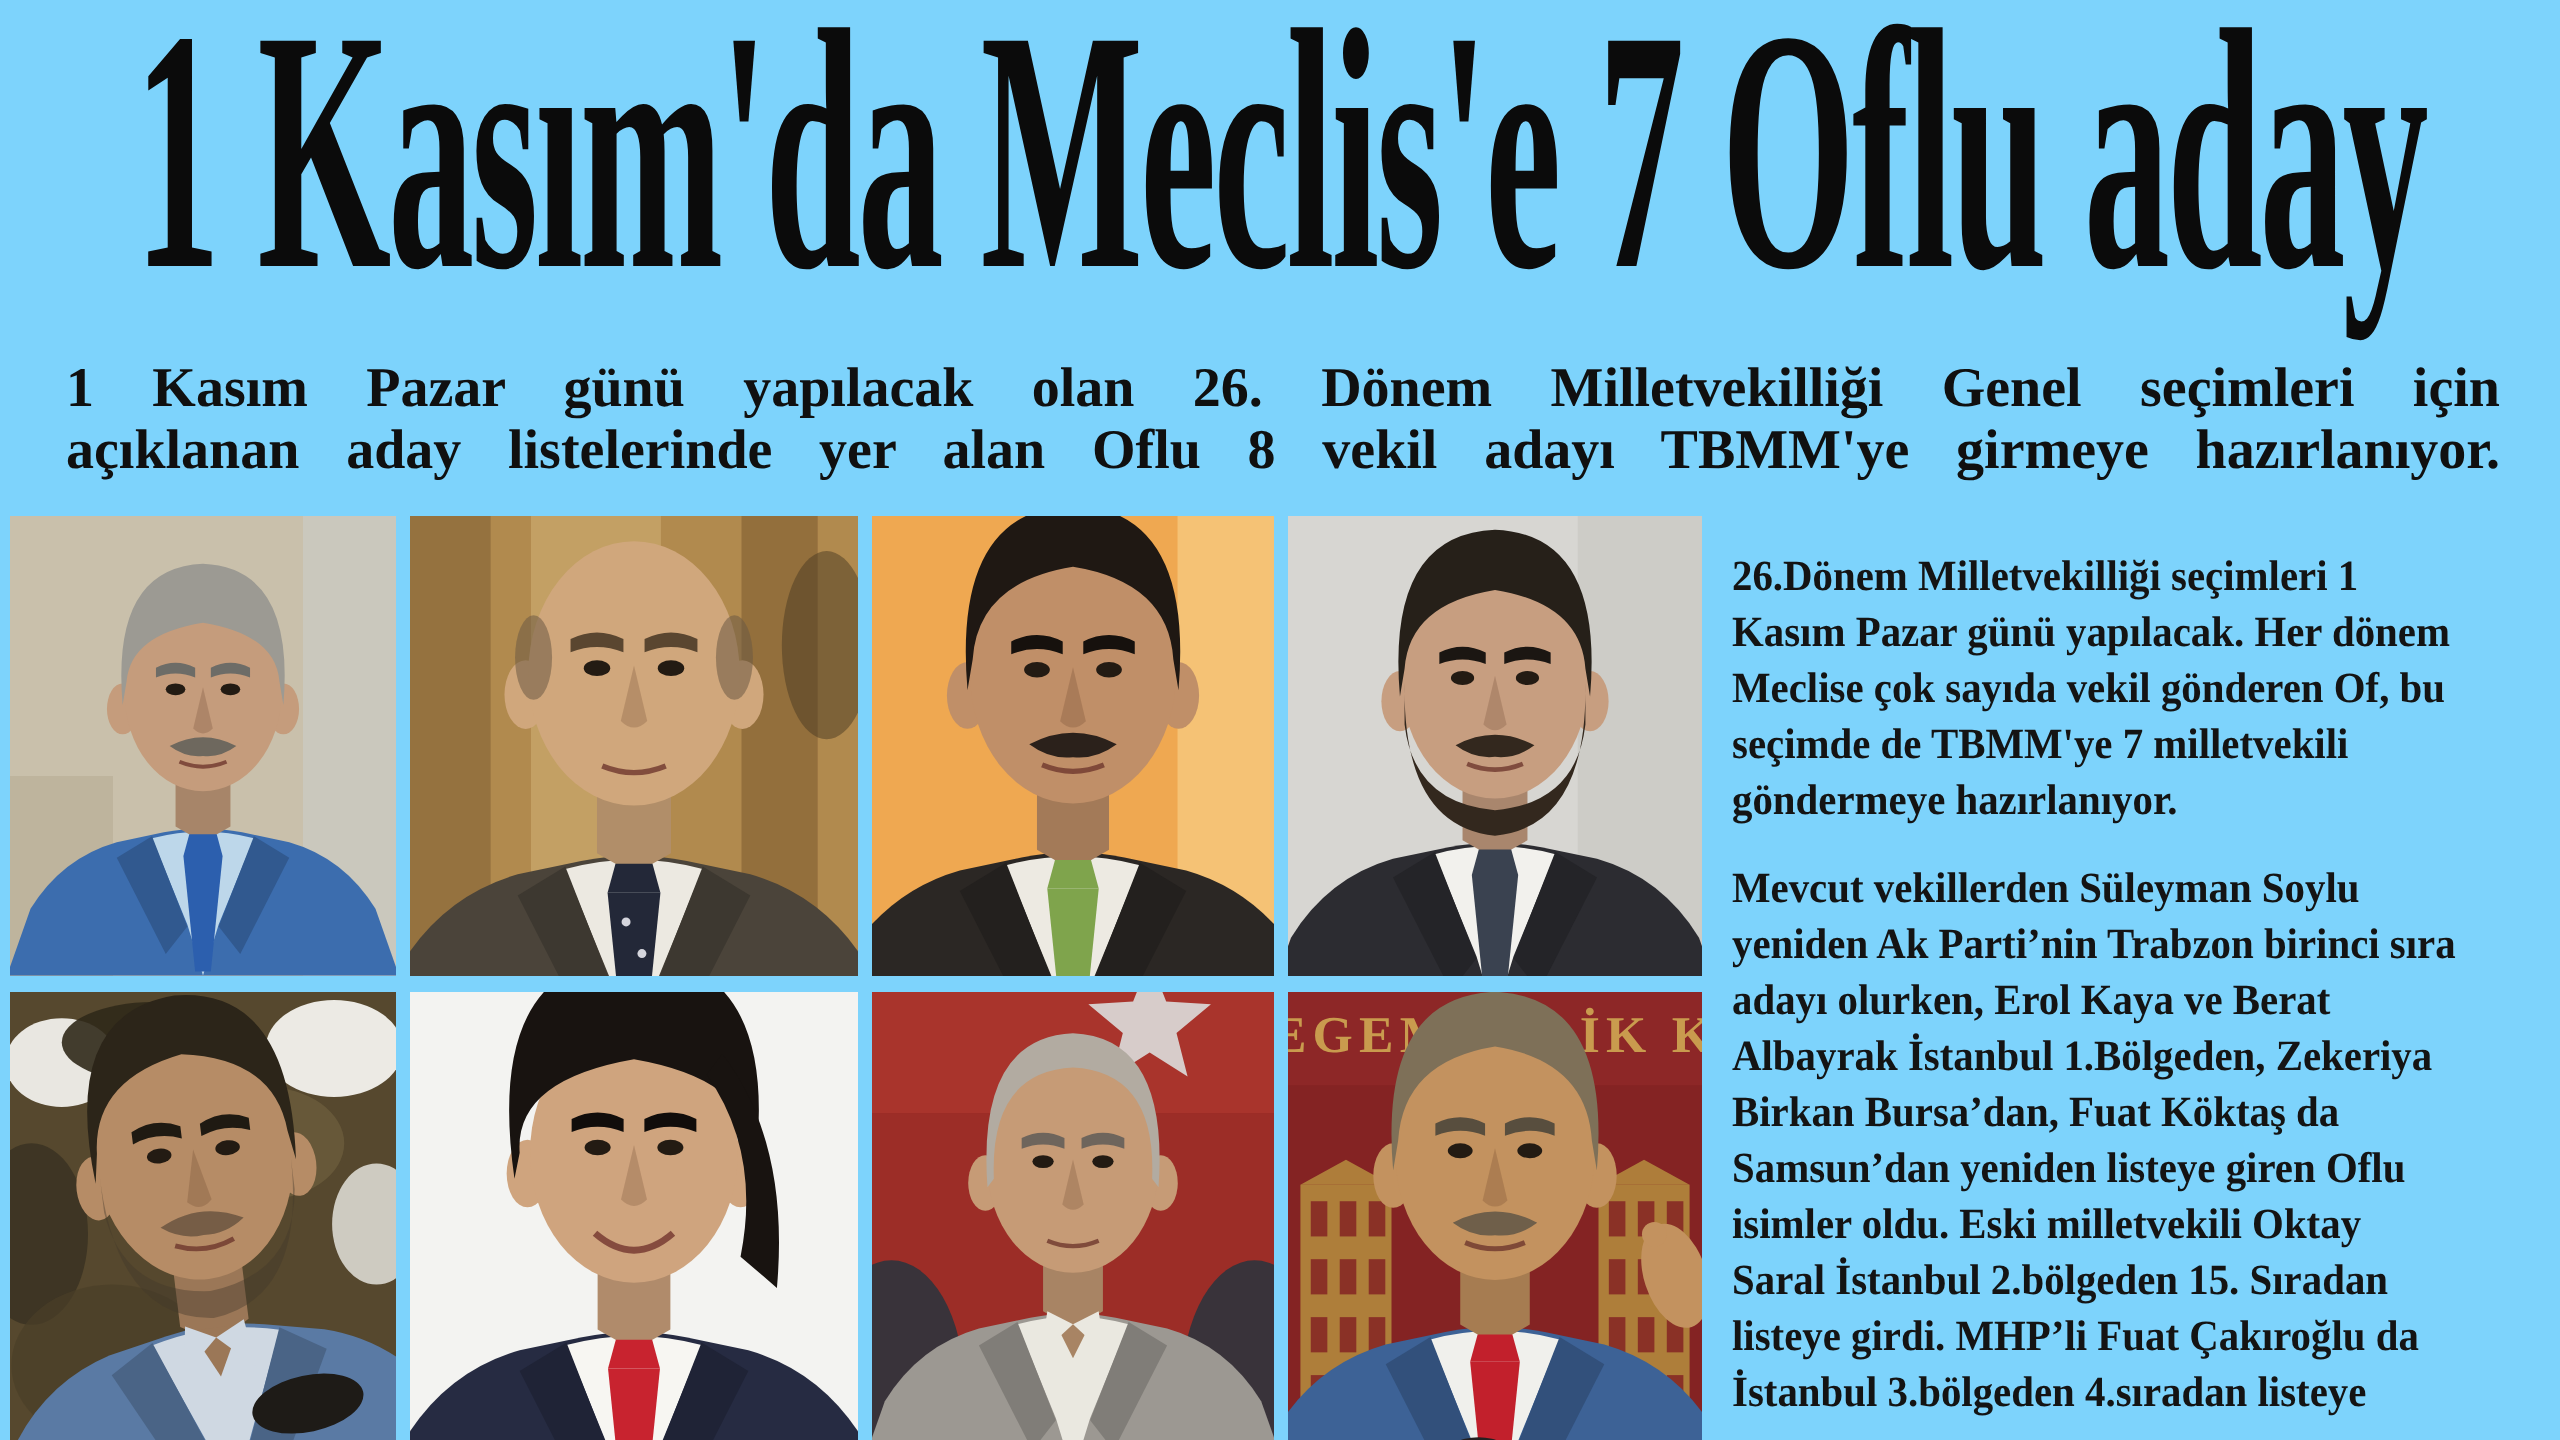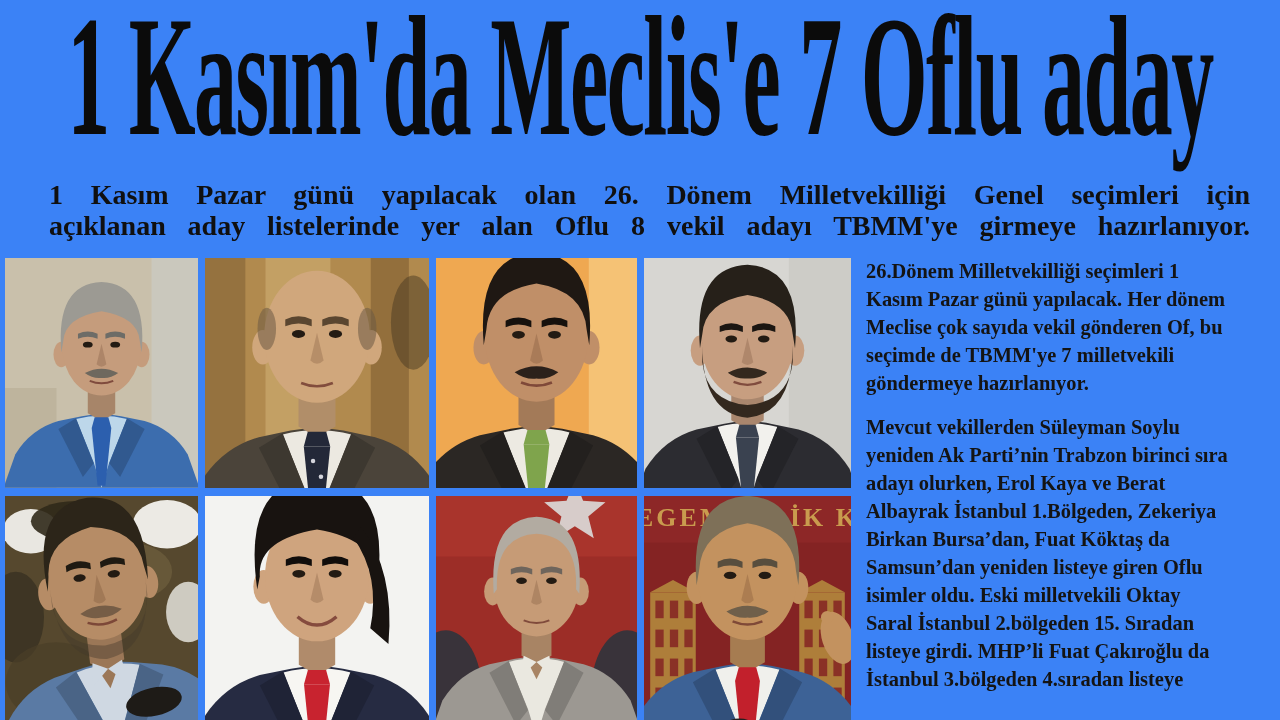--- a/index.html
+++ b/index.html
@@ -1,34 +1,34 @@
 <!DOCTYPE html>
 <html><head>
 <meta charset="utf-8">
 <style>
   html,body{margin:0;padding:0;background:#e8e8e8;}
   .page{position:relative;width:1280px;height:720px;overflow:hidden;
-        background:#3b82f6;font-family:"Liberation Serif",serif;color:#161616;}
+        background:#7dd3fc;font-family:"Liberation Serif",serif;color:#161616;}
   
   .headline{position:absolute;top:-16px;left:0;width:1280px;height:215px;overflow:visible;}
   .headline span{display:inline-block;white-space:nowrap;width:2560px;text-align:center;
         font-weight:bold;font-size:172px;line-height:1.08;letter-spacing:-3px;
         transform:scaleX(0.5);transform-origin:0 0;color:#0b0b0b;}
   
-  .subheadline{position:absolute;left:33px;right:30px;top:179px;margin-left:16px;}
+  .subheadline{position:absolute;left:33px;right:30px;top:179px;}
   .subline{font-weight:bold;font-size:28px;line-height:31px;color:#101010;
         text-align:justify;text-align-last:justify;}
   
   .photo-grid{position:absolute;left:5px;top:258px;width:846px;height:470px;
         display:grid;grid-template-columns:193px 224px 201px 207px;
         grid-template-rows:230px 232px;column-gap:7px;row-gap:8px;}
   .photo{position:relative;overflow:hidden;background:#cfccc5;}
   .photo svg{display:block;width:100%;height:100%;}
   
-  .article-col{position:absolute;left:866px;top:257px;width:404px;}
+  .article-col{position:absolute;left:866px;top:274px;width:404px;}
   .para{transform:scaleX(0.95);transform-origin:0 0;width:426px;}
   .para + .para{margin-top:16px;}
   .line{font-weight:bold;font-size:21.5px;line-height:28px;white-space:nowrap;color:#141414;}
 </style>
 </head>
 <body>
 
 <div class="page">
   <div class="headline">
     <span>1 Kasım'da Meclis'e 7 Oflu aday</span>

